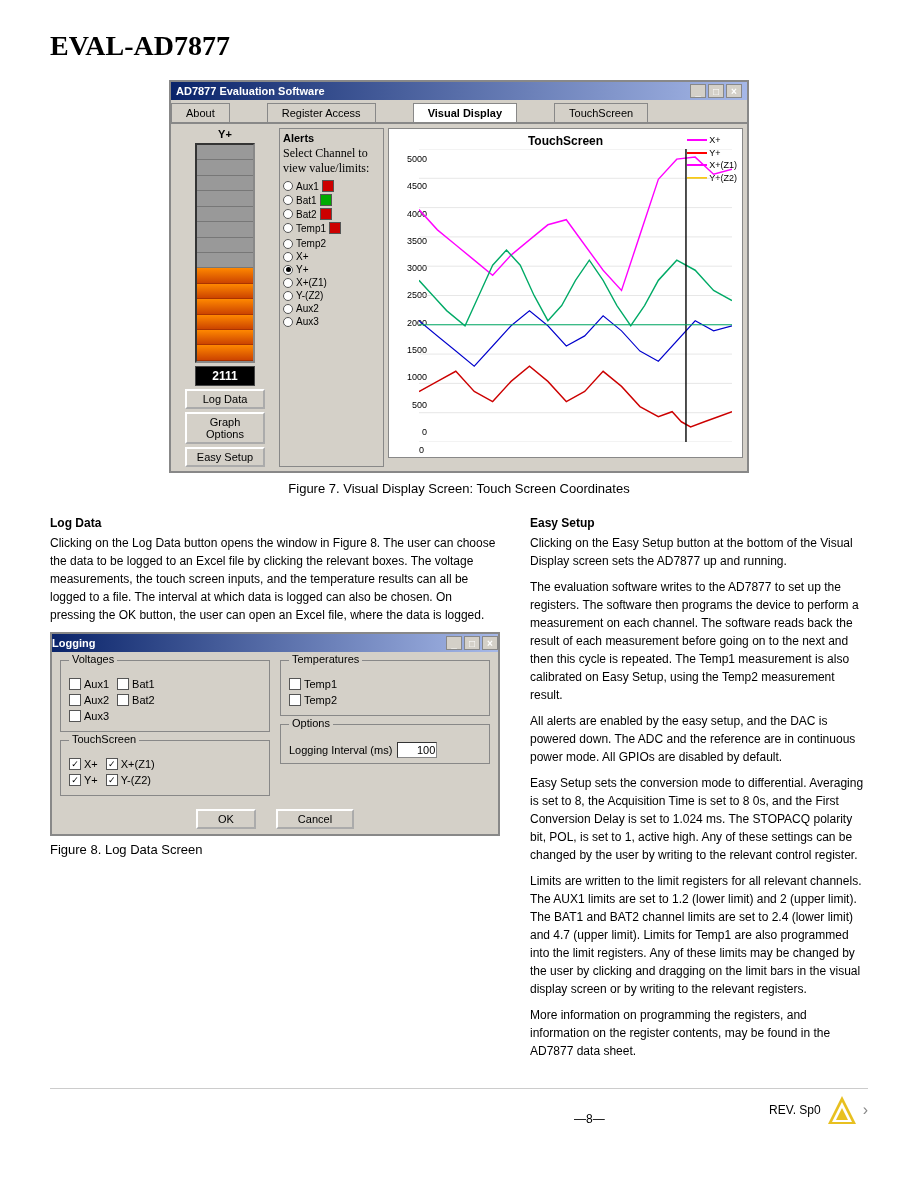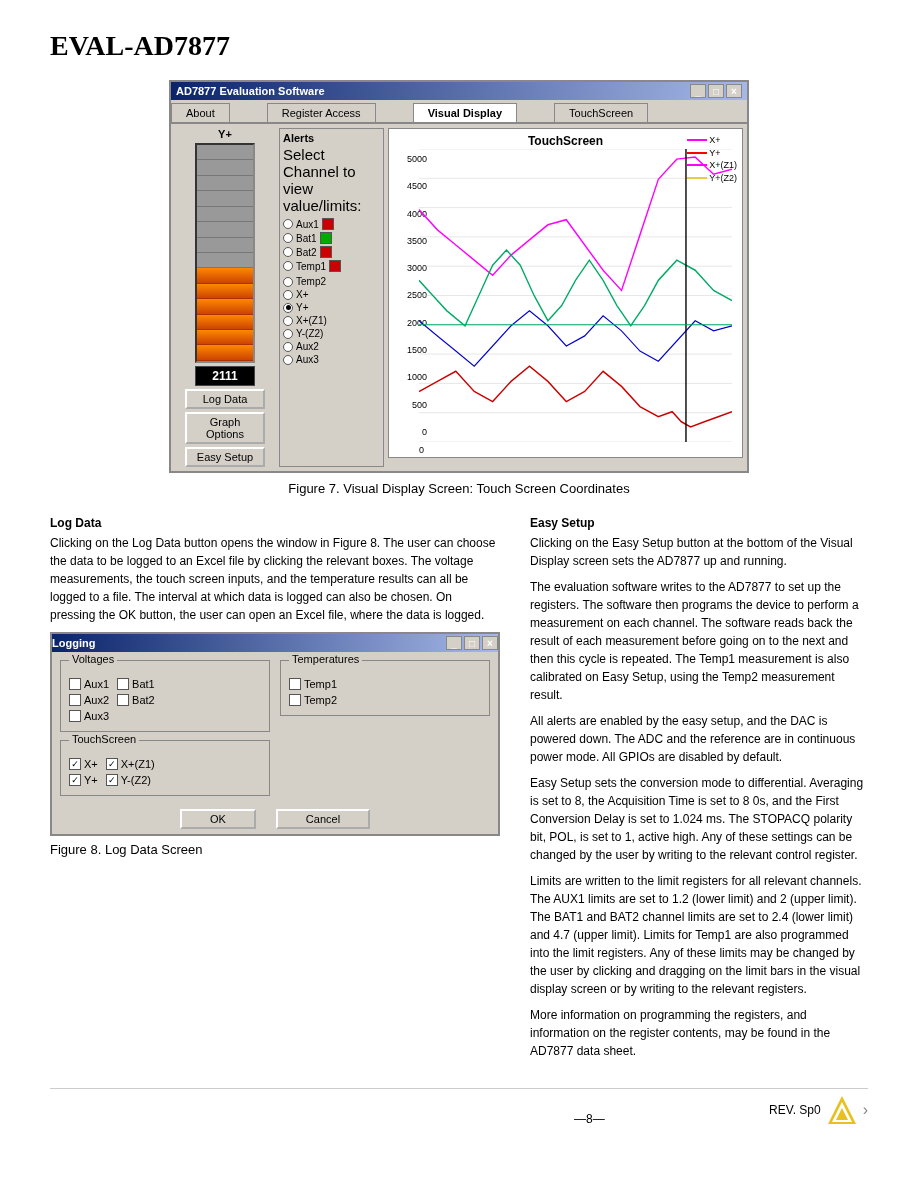--- a/index.html
+++ b/index.html
@@ -162,23 +162,24 @@
       padding: 3px;
     }
 
     .alerts-title {
       font-weight: bold;
       font-size: 11px;
       margin-bottom: 2px;
     }
 
     .alerts-subtitle {
-      font-size: 15px;
+      font-size: 12px;
       color: #000;
       margin-bottom: 4px;
+      font-family: Liberation Serif, serif;
     }
 
     .alert-row {
       display: flex;
       align-items: center;
       margin-bottom: 2px;
       gap: 3px;
     }
 
     .radio-dot {
@@ -387,21 +388,21 @@
     .log-footer {
       display: flex;
       justify-content: center;
       gap: 20px;
       padding: 5px;
     }
 
     .log-btn {
       background: #d4d0c8;
       border: 2px outset #fff;
-      padding: 2px 28px;
+      padding: 2px 20px;
       font-size: 11px;
       cursor: pointer;
     }
 
     .options-row {
       display: flex;
       align-items: center;
       gap: 5px;
       font-size: 11px;
     }
@@ -705,20 +706,27 @@
               </div>
             </div>
             <div class="log-checkbox-row">
               <div class="log-checkbox-item">
                 <div class="checkbox-box"></div>
                 <span>Temp2</span>
               </div>
             </div>
           </div>
 
+          <div class="log-group">
+            <div class="log-group-title">Options</div>
+            <div class="options-row">
+              <span>Logging Interval (ms)</span>
+              <input class="options-input" type="text" value="100" style="">
+            </div>
+          </div>
         </div>
       </div>
       <div class="log-footer">
         <button class="log-btn">OK</button>
         <button class="log-btn">Cancel</button>
       </div>
     </div>
 
     <div class="figure-caption" style="text-align:left; margin-left:0;">Figure 8. Log Data Screen</div>
   </div>

